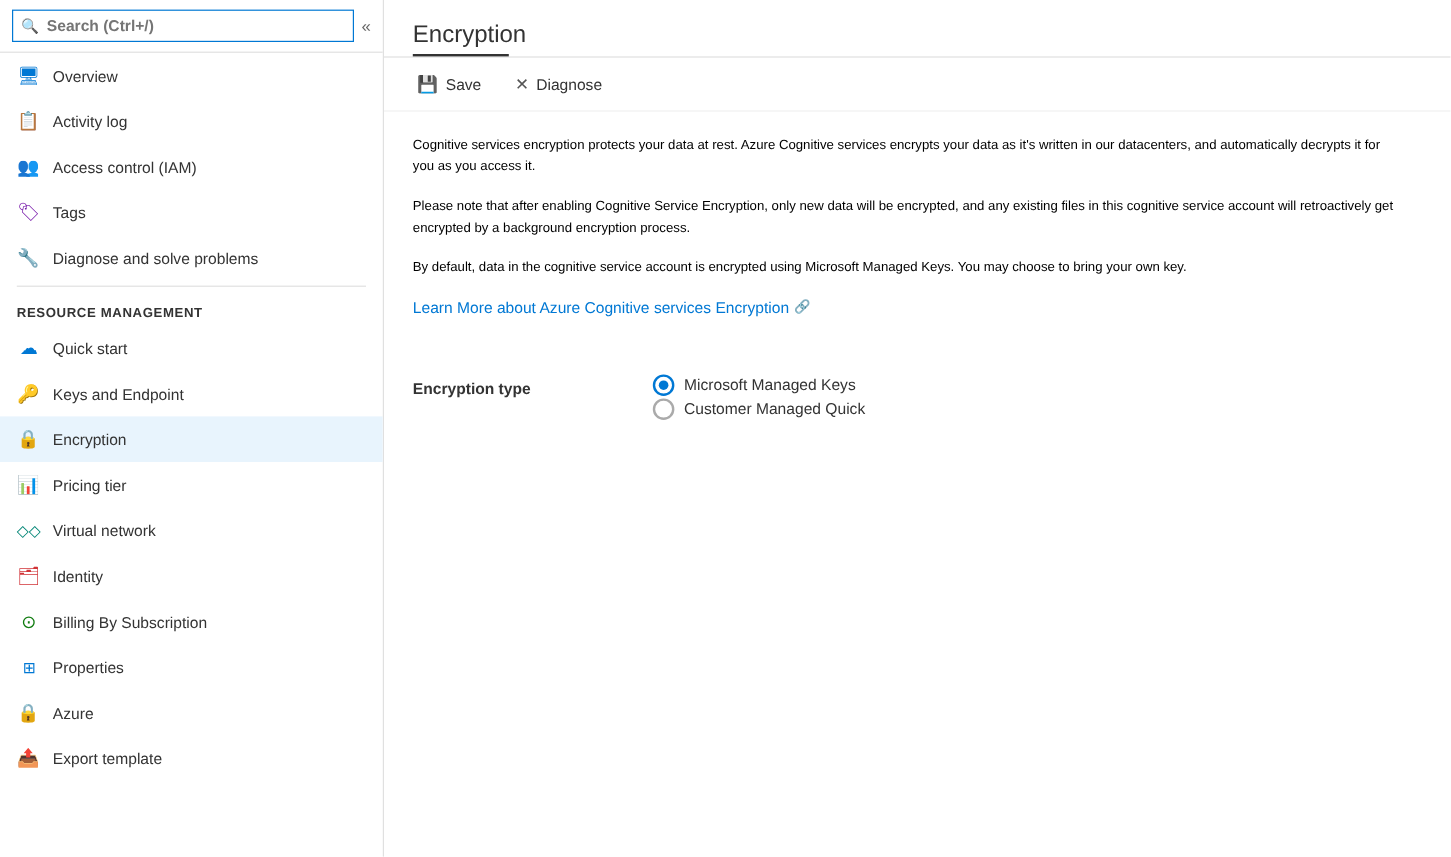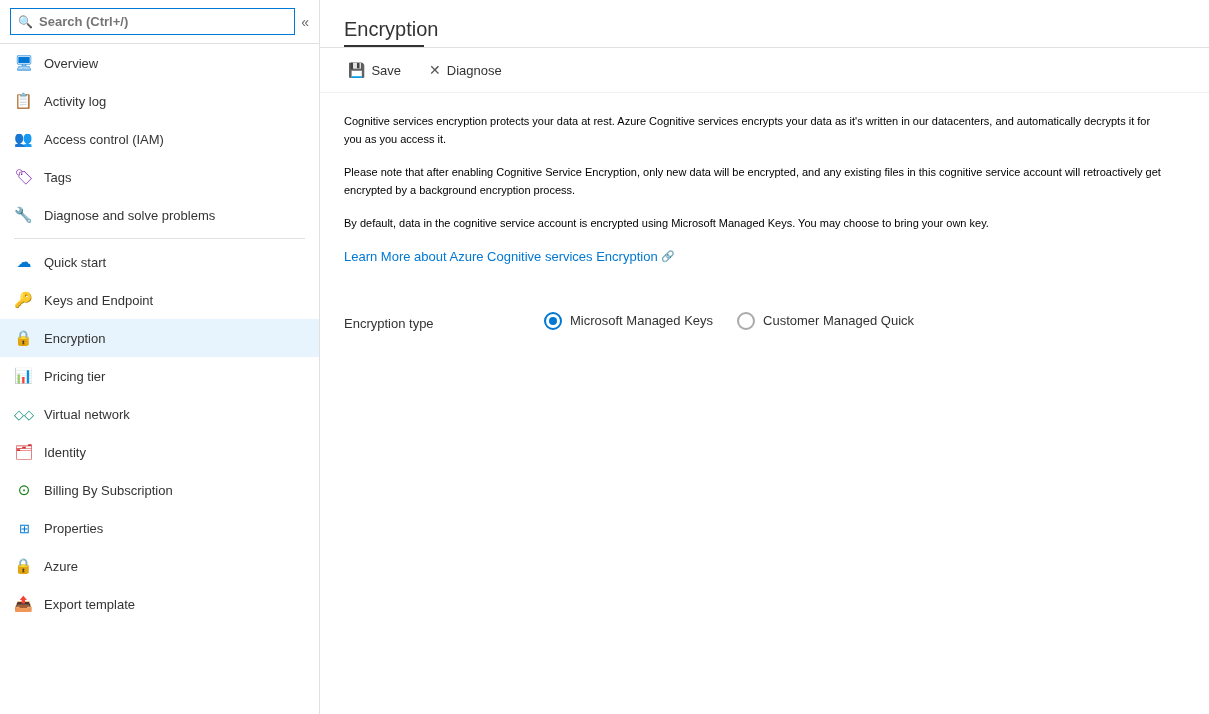--- a/index.html
+++ b/index.html
@@ -156,44 +156,43 @@
       line-height: 1.6;
       max-width: 820px;
       margin-bottom: 16px;
     }
 
     .learn-link {
       color: #0078d4;
       text-decoration: none;
       font-size: 13px;
       display: inline-flex;
-      align-items: center;
       gap: 4px;
       margin-bottom: 28px;
     }
 
     .encryption-section {
       display: flex;
       align-items: flex-start;
       gap: 40px;
       margin-top: 20px;
     }
 
     .encryption-label {
       font-size: 13px;
-      font-weight: 400;
+      font-weight: 700;
       color: #333;
       min-width: 160px;
       padding-top: 4px;
     }
 
     .radio-group {
       display: flex;
-      flex-direction: row;
-      gap: 24px;
+      flex-direction: column;
+      gap: 2px;
     }
 
     .radio-option {
       display: flex;
       align-items: center;
       gap: 8px;
       cursor: pointer;
       font-size: 13px;
       color: #333;
     }
@@ -271,20 +270,21 @@
     <div class="nav-item">
       <span class="icon icon-purple">🏷</span>
       <span>Tags</span>
     </div>
     <div class="nav-item">
       <span class="icon icon-gray">🔧</span>
       <span>Diagnose and solve problems</span>
     </div>
 
     <hr class="divider">
+    <div class="section-header">RESOURCE MANAGEMENT</div>
 
     <div class="nav-item">
       <span class="icon icon-blue">☁</span>
       <span>Quick start</span>
     </div>
     <div class="nav-item">
       <span class="icon icon-yellow">🔑</span>
       <span>Keys and Endpoint</span>
     </div>
     <div class="nav-item active">

